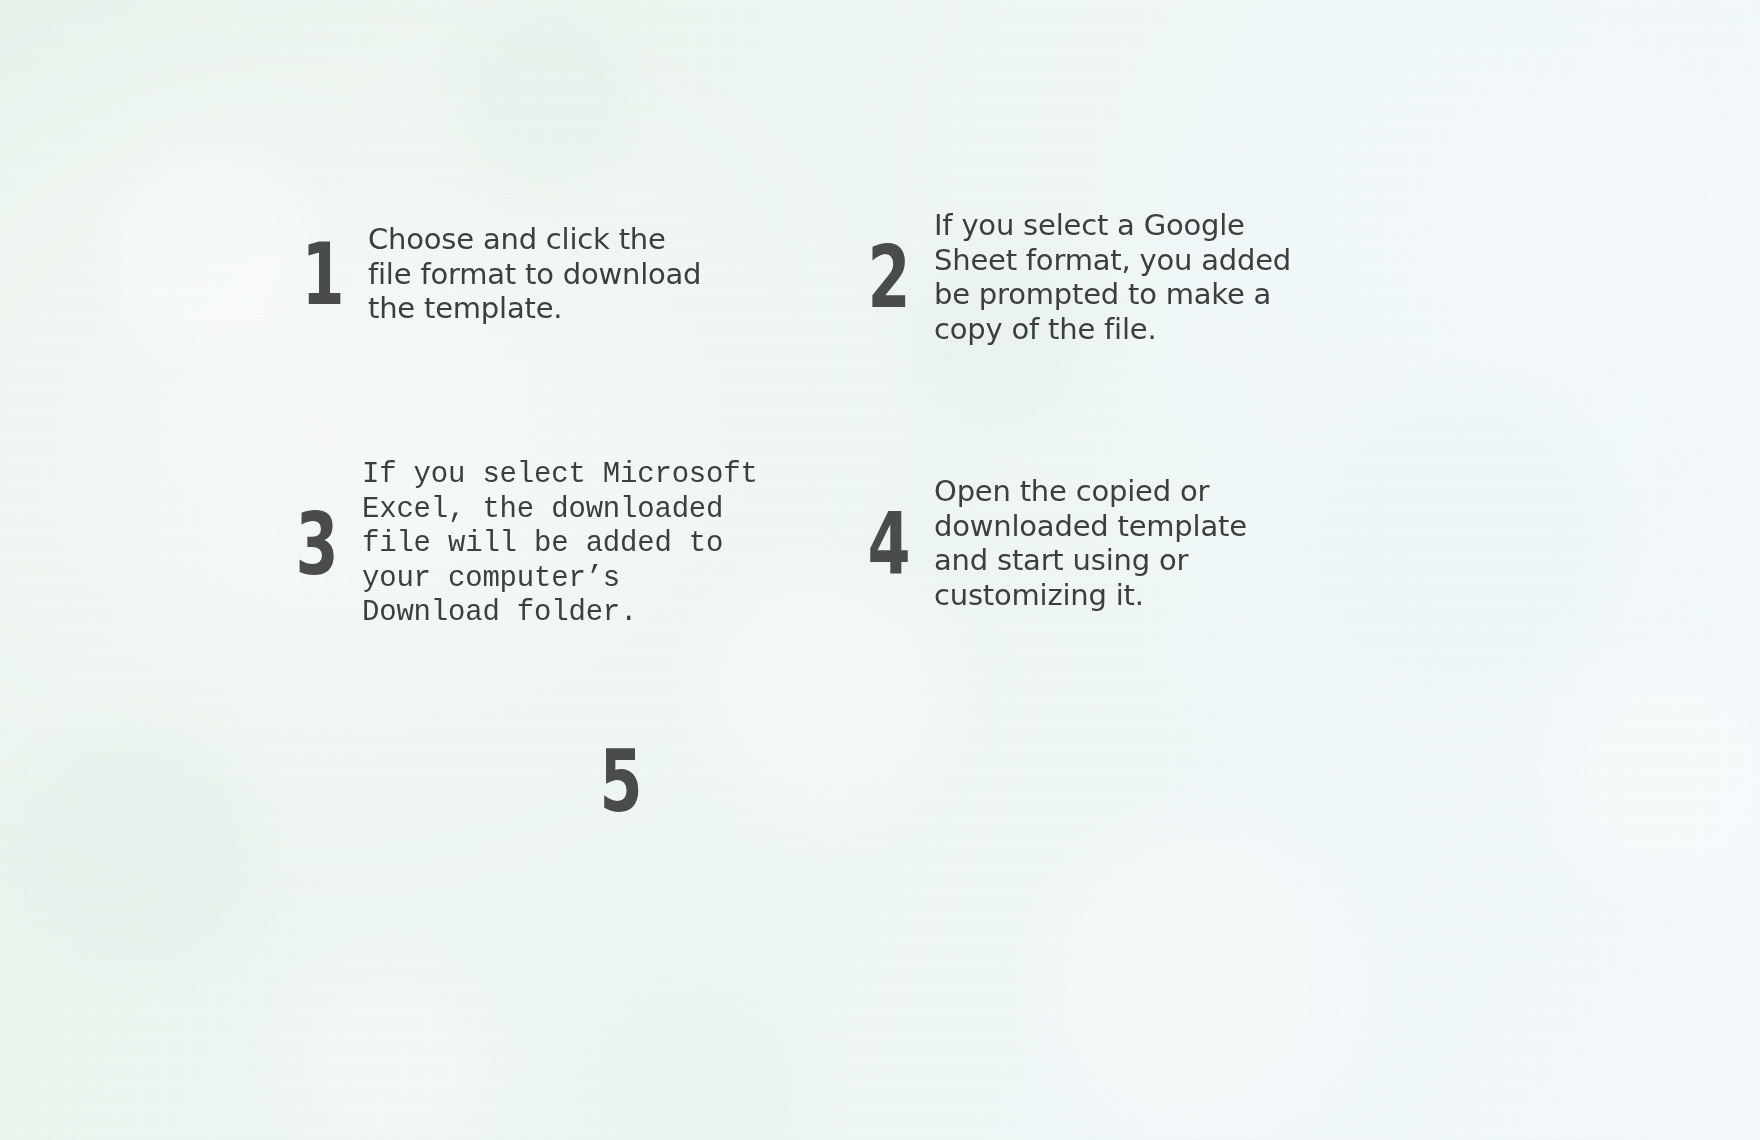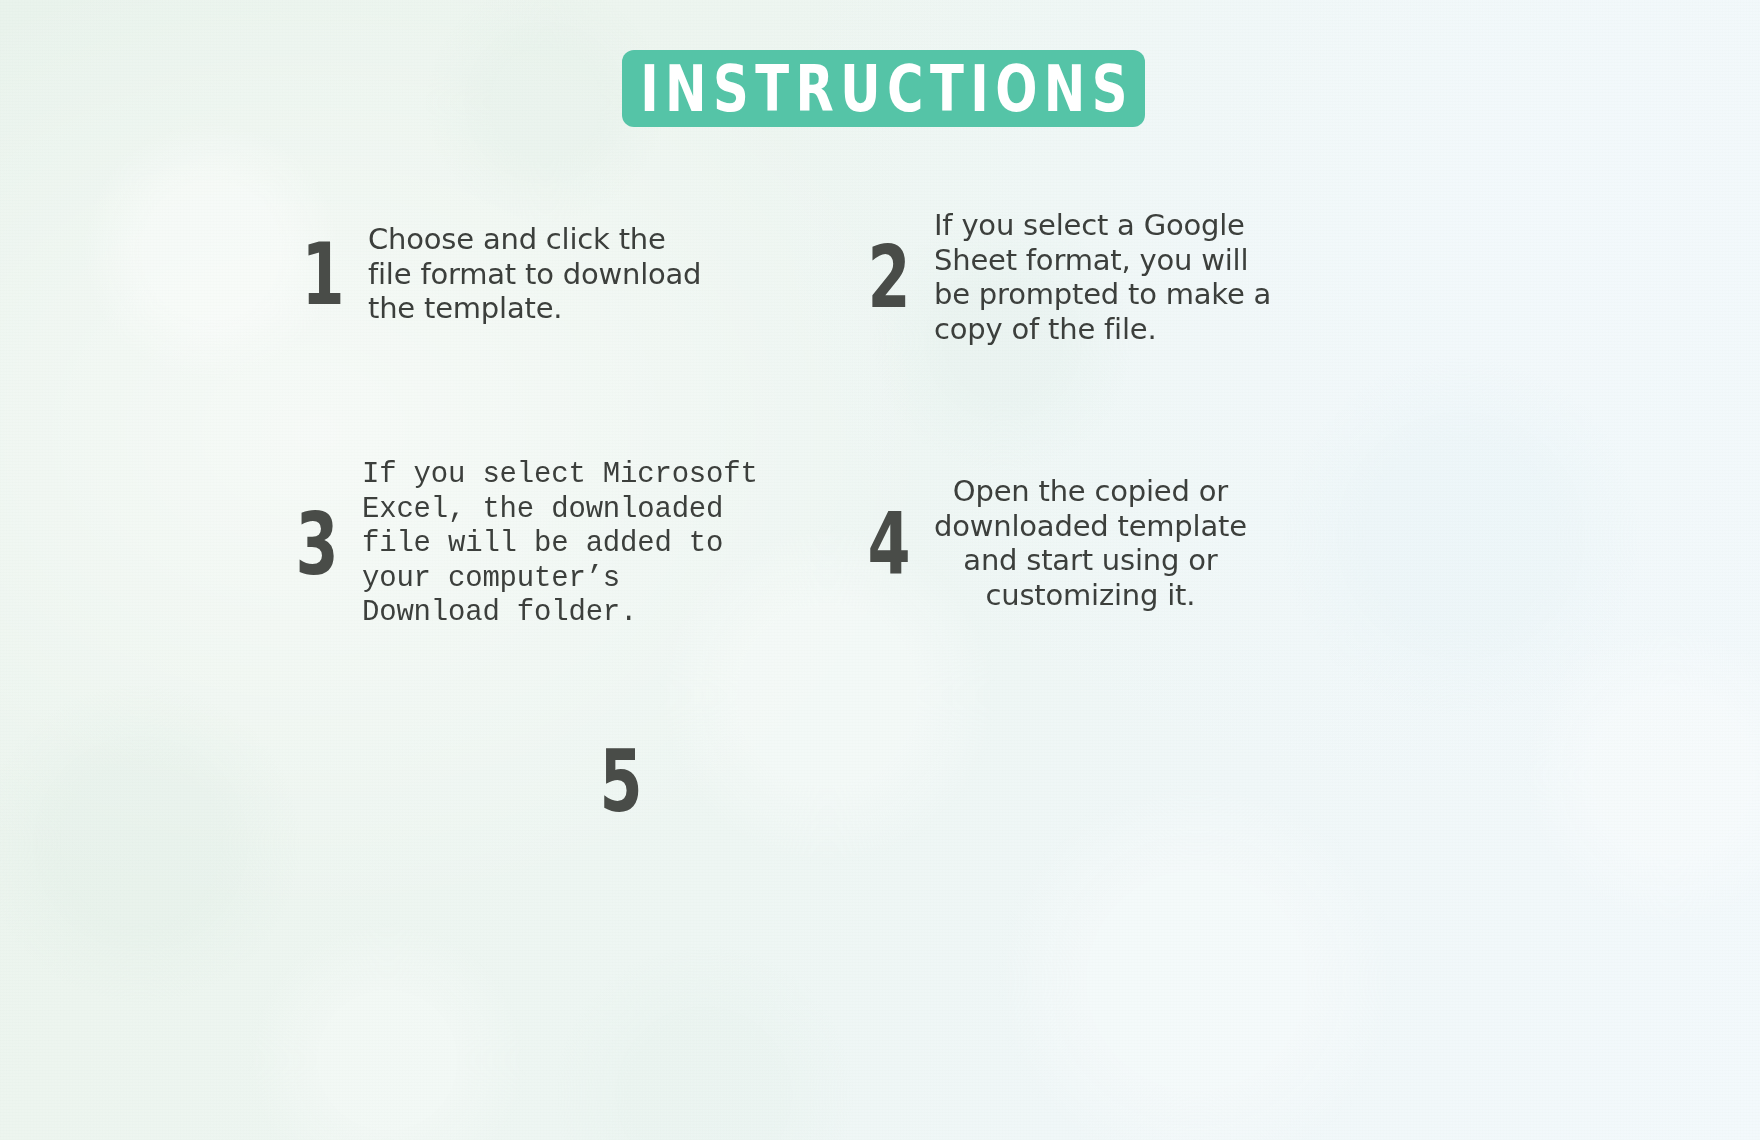--- a/index.html
+++ b/index.html
@@ -115,51 +115,48 @@
   #step-5 { left: 594px;  top: 738px; }
 </style>
 </head>
 <body>
 
 <div class="page">
 
   <div class="texture"></div>
   <div class="grain"></div>
 
-  <div class="title-banner" style="background: rgb(85, 196, 167);">
-    <span class="title-text" style="color: rgb(255, 255, 255);">INSTRUCTIONS</span>
-  </div>
 
   <div class="step" id="step-1">
     <span class="step-number" style="color: rgb(73, 76, 72);">1</span>
     <span class="step-text" style="color: rgb(60, 63, 60);">Choose and click the
 file format to download
 the template.</span>
   </div>
 
   <div class="step" id="step-2">
     <span class="step-number" style="color: rgb(73, 76, 72);">2</span>
     <span class="step-text" style="color: rgb(60, 63, 60);">If you select a Google
-Sheet format, you will
+Sheet format, you added
 be prompted to make a
 copy of the file.</span>
   </div>
 
   <div class="step" id="step-3">
     <span class="step-number" style="color: rgb(73, 76, 72);">3</span>
     <span class="step-text" style="color: rgb(60, 63, 60); font-family: Liberation Mono, monospace;">If you select Microsoft
 Excel, the downloaded
 file will be added to
 your computer’s
 Download  folder.</span>
   </div>
 
   <div class="step" id="step-4">
     <span class="step-number" style="color: rgb(73, 76, 72);">4</span>
-    <span class="step-text" style="color: rgb(60, 63, 60); text-align: center;">Open the copied or
+    <span class="step-text" style="color: rgb(60, 63, 60);">Open the copied or
 downloaded template
 and start using or
 customizing it.</span>
   </div>
 
   <div class="step" id="step-5">
     <span class="step-number" style="color: rgb(73, 76, 72);">5</span>
   </div>
 
 </div>

